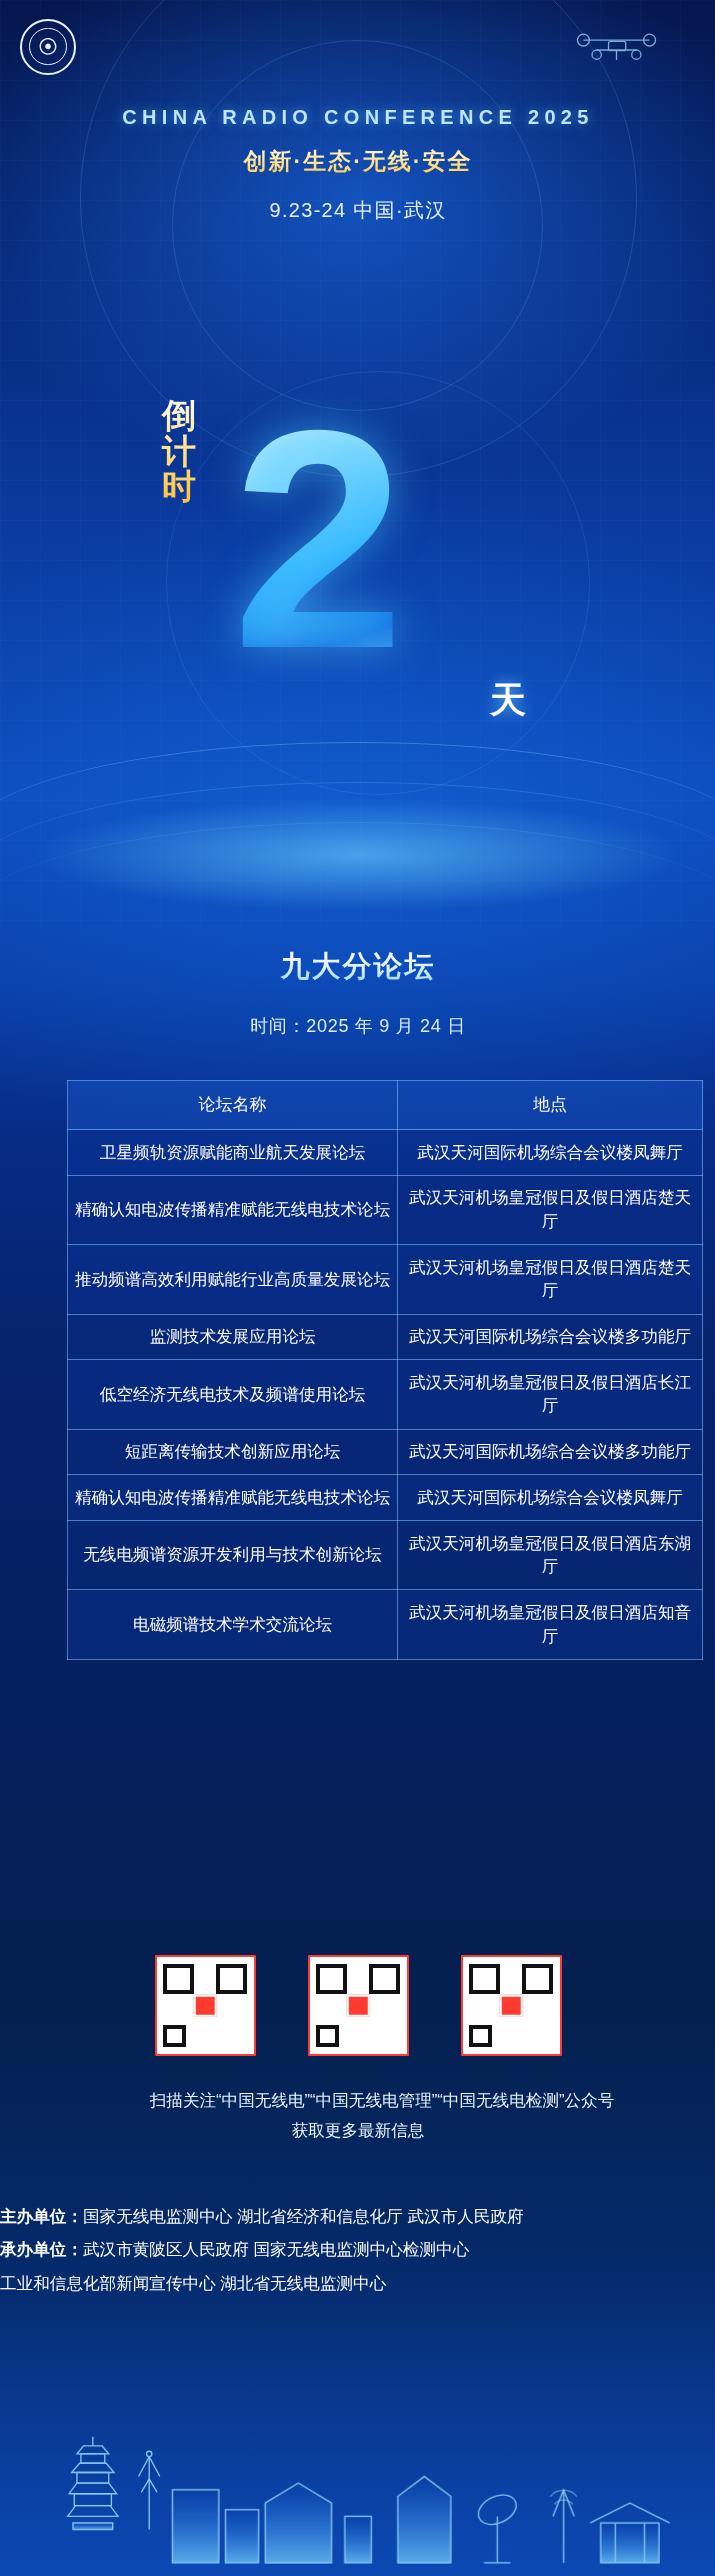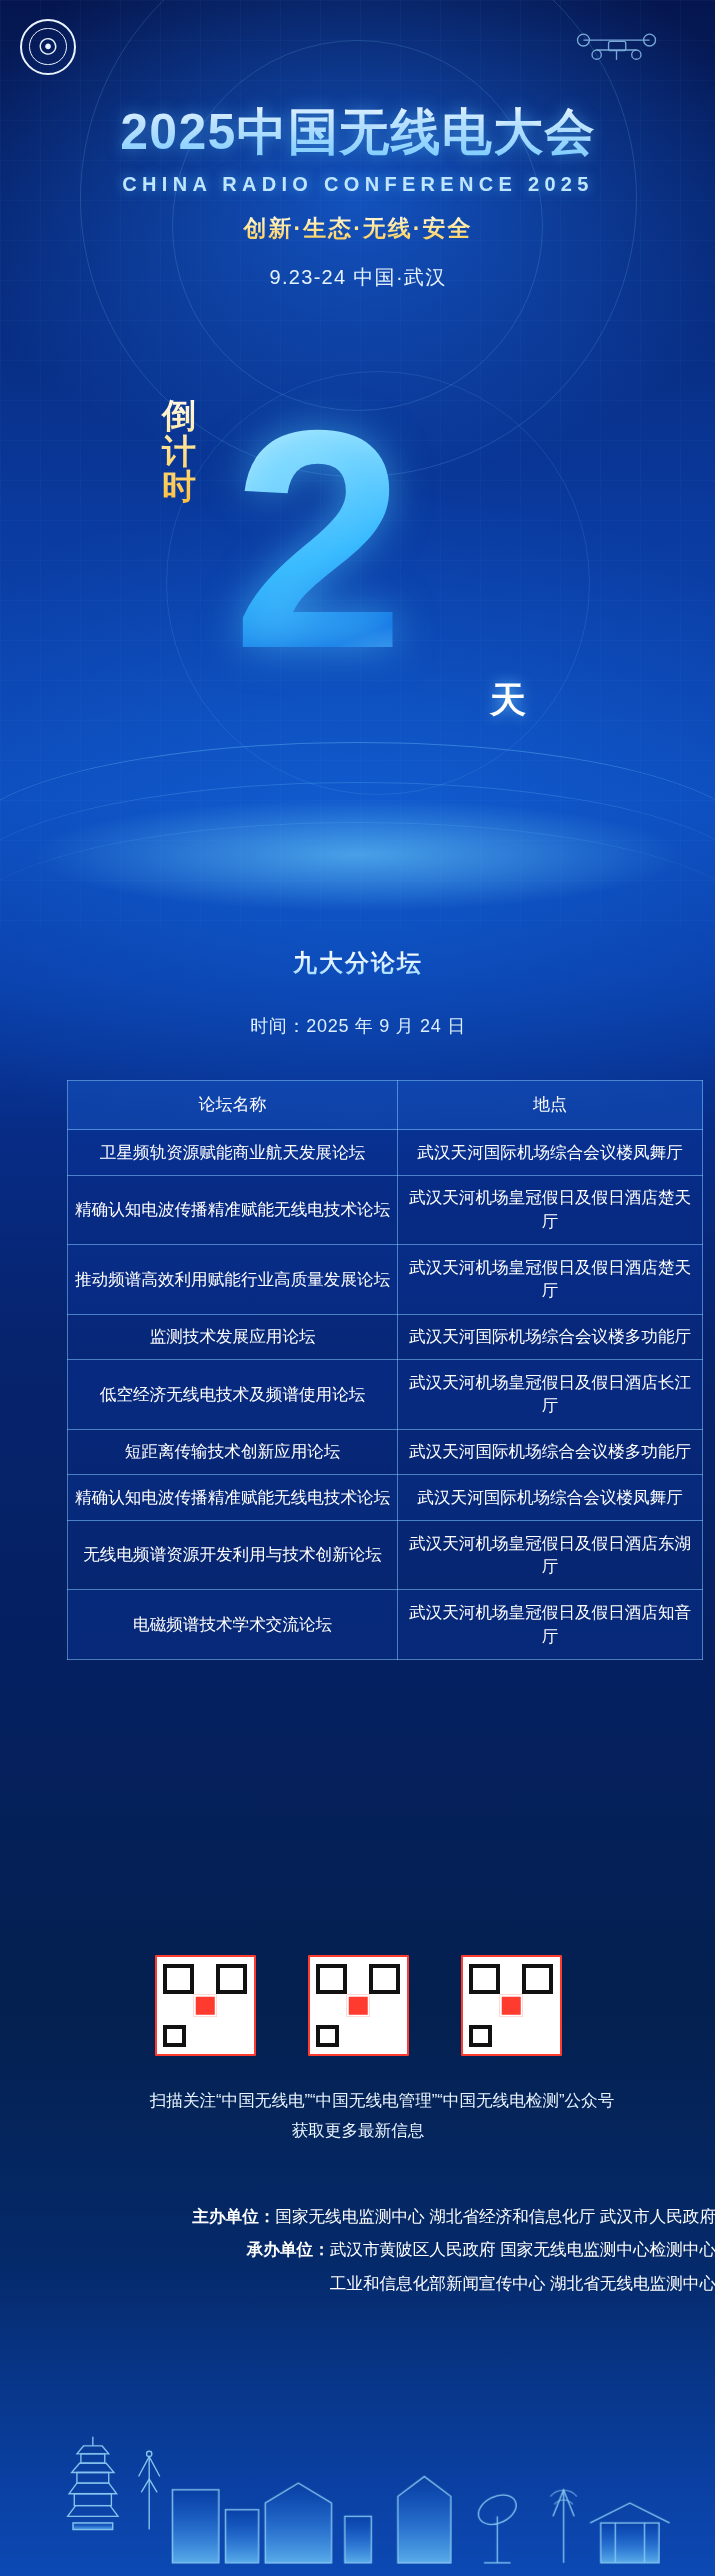--- a/index.html
+++ b/index.html
@@ -96,21 +96,21 @@
     text-shadow: 0 0 40px rgba(80,200,255,.55);
   }
   .day-word {
     position: absolute; left: 490px; top: 676px;
     font-size: 36px; font-weight: bold; color: #ffffff;
     text-shadow: 0 0 13.3px rgba(120,210,255,.8);
   }
   
   .section-title {
     position: absolute; left: 0; width: 100%; top: 947px; text-align: center;
-    font-size: 24px; font-weight: bold;
+    font-size: 29px; font-weight: bold;
     background: linear-gradient(180deg,#ffffff 0%, #d8f0ff 55%, #8ed4ff 100%);
     -webkit-background-clip: text; background-clip: text; color: transparent;
     letter-spacing: 2px;
   }
   .section-date {
     position: absolute; left: 0; width: 100%; top: 1014px; text-align: center;
     font-size: 18px; color: #dceeff; letter-spacing: 0.7px;
   }
   table.forums {
     position: absolute; left: 40px; top: 1080px; width: 636px;
@@ -167,21 +167,21 @@
   }
   .qr-caption1 {
     position: absolute; left: 0; width: 100%; top: 2090px; text-align: center;
     font-size: 16.6px; color: #eaf5ff; margin-left: 24px;
   }
   .qr-caption2 {
     position: absolute; left: 0; width: 100%; top: 2120px; text-align: center;
     font-size: 16.6px; color: #eaf5ff;
   }
   
-  .org { position: absolute; left: 0; width: 100%; text-align: right; font-size: 16.6px; color: #ffffff; }
+  .org { position: absolute; left: 0; width: 100%; text-align: left; font-size: 16.6px; color: #ffffff; }
   .org b { color: #ffffff; }
   .org.l1 { top: 2206px; }
   .org.l2 { top: 2239px; }
   .org.l3 { top: 2273px; }
   
   .skyline { position: absolute; left: 0; bottom: 0; width: 100%; height: 239px; }
 </style>
 </head>
 <body>
 
@@ -209,21 +209,20 @@
     </g>
   </svg>
 
   <div class="logo">
     <div class="ring"></div>
     <div class="inner"></div>
     <div class="bars">⦿</div>
   </div>
 
   <div class="title-zone">
-    <div class="main-title">2025中国无线电大会</div>
     <div class="sub-en">CHINA RADIO CONFERENCE 2025</div>
     <div class="slogan">创新·生态·无线·安全</div>
     <div class="datecity">9.23-24  中国·武汉</div>
   </div>
 
   <div class="count-label">倒计时</div>
   <div class="big-num">2</div>
   <div class="day-word">天</div>
 
   <div class="section-title">九大分论坛</div>

